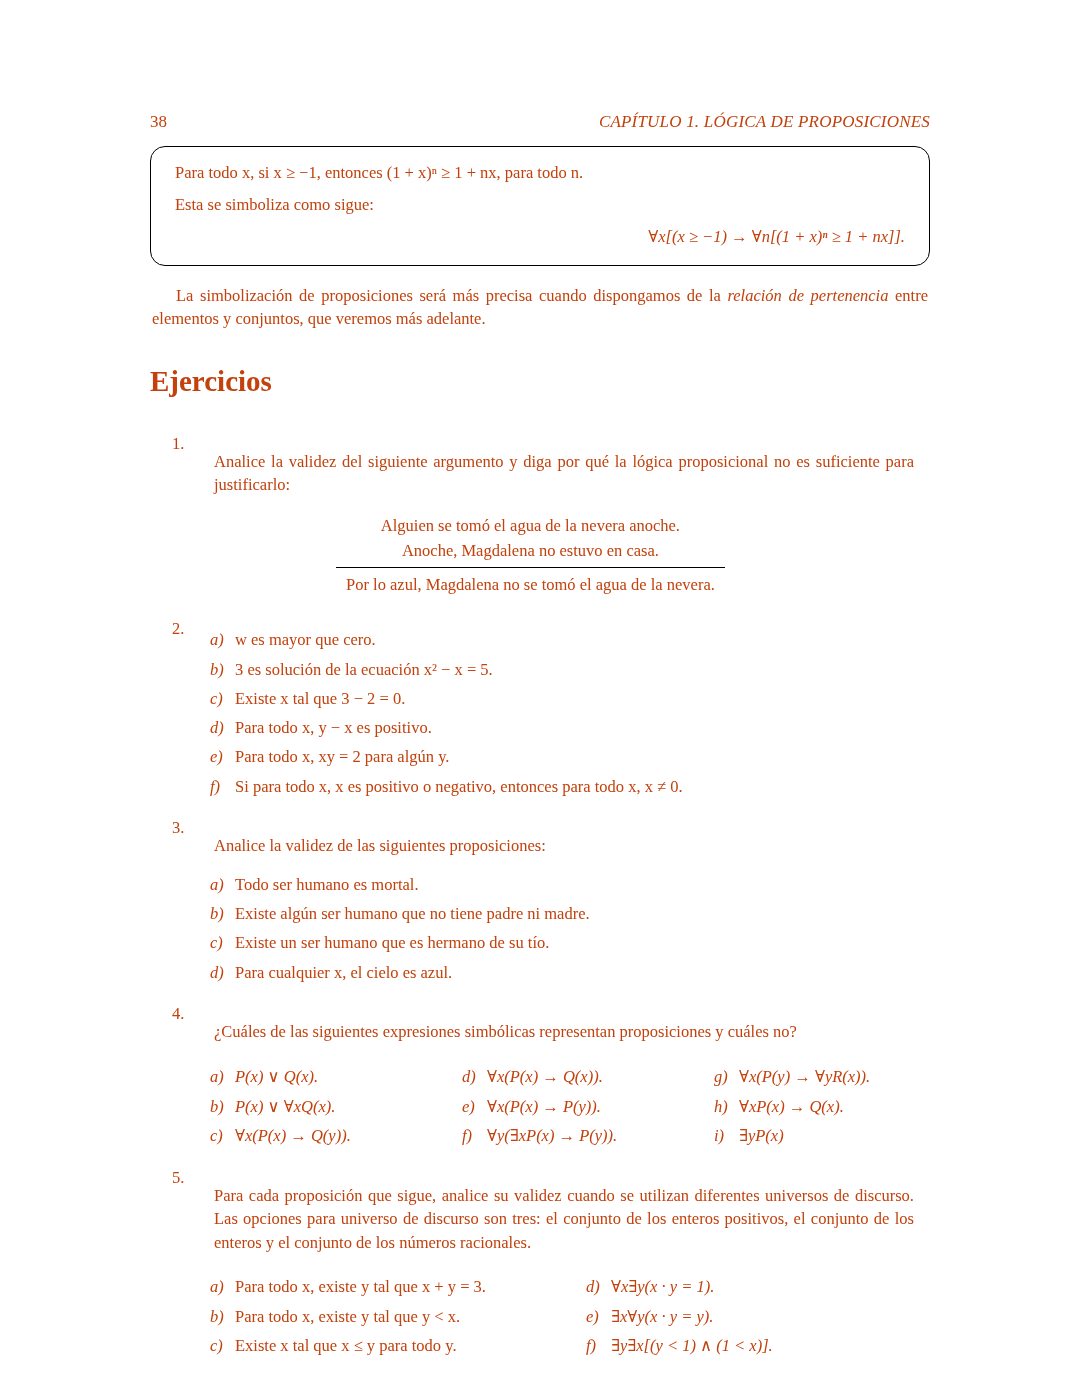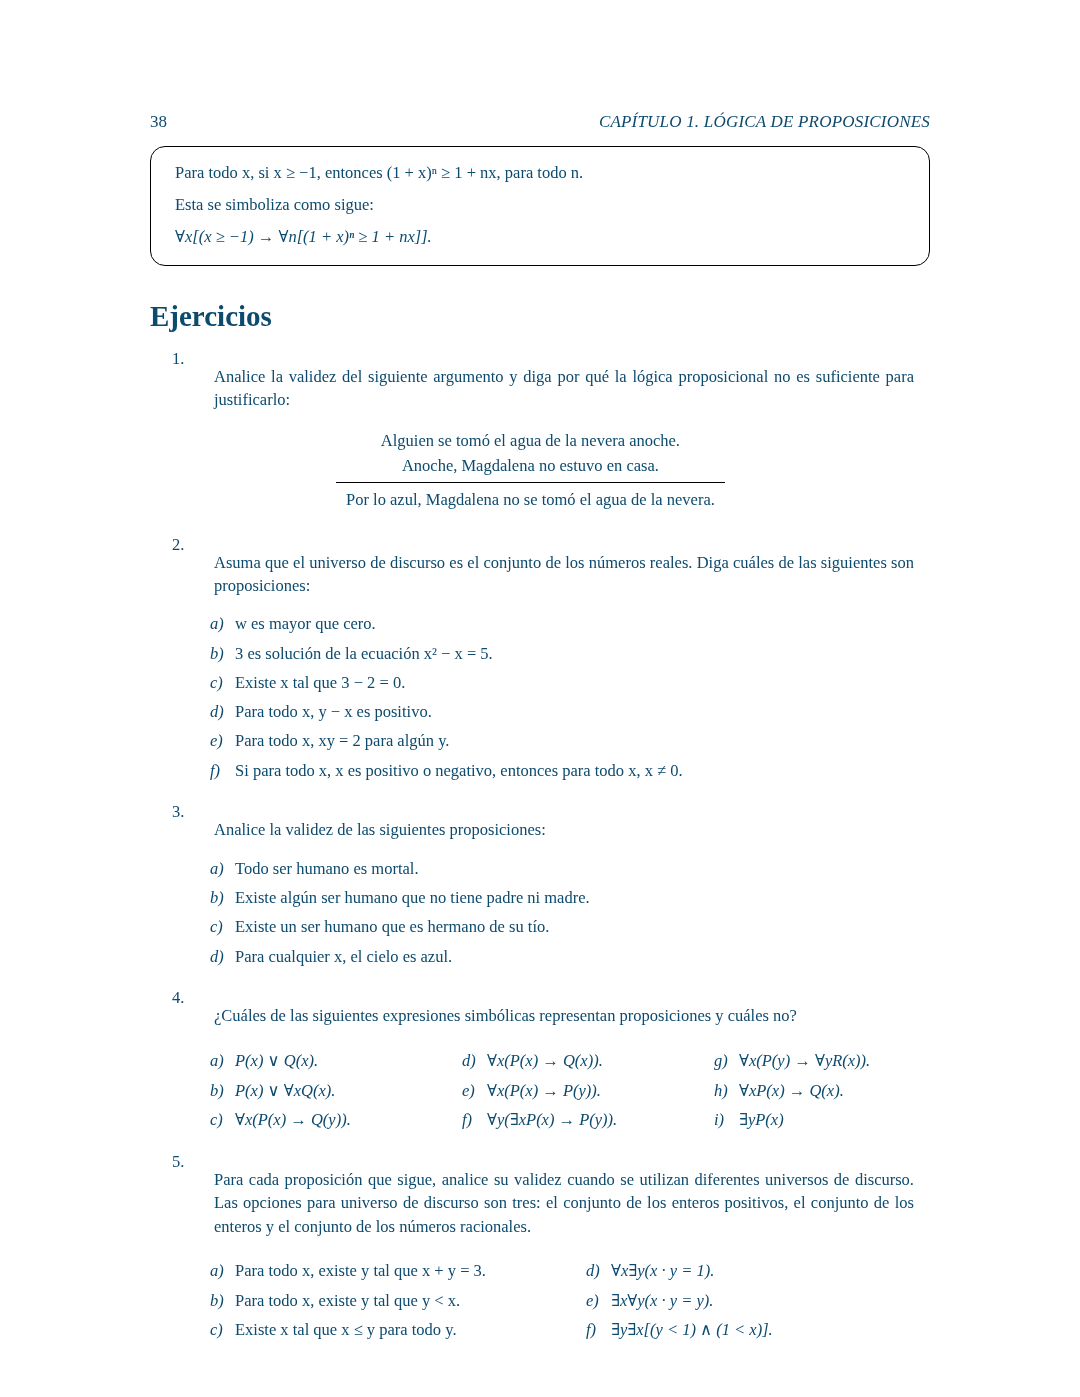--- a/index.html
+++ b/index.html
@@ -3,21 +3,21 @@
 <meta charset="utf-8">
 <style>
   * { box-sizing: border-box; }
   html, body { margin: 0; padding: 0; background: #ffffff; }
   .page {
     position: relative;
     width: 1080px;
     height: 1397px;
     padding: 112px 150px 30px 150px;
     background: #ffffff;
-    color: #0c4a6e;
+    color: #c2410c;
     font-family: "Liberation Serif", "DejaVu Serif", serif;
     font-size: 16.5px;
     overflow: hidden;
   }
 
   .page-header {
     display: flex;
     justify-content: space-between;
     align-items: baseline;
     font-size: 17px;
@@ -25,35 +25,35 @@
   }
   .page-header .chapter { font-style: italic; letter-spacing: 0.2px; }
 
   .example-box {
     border: 1.6px solid #000;
     border-radius: 15px;
     padding: 16px 24px 18px 24px;
   }
   .box-center { }
   .box-intro { margin-top: 12px; }
-  .box-formula { margin-top: 12px; text-align: left; }
+  .box-formula { margin-top: 12px; text-align: right; }
 
   .math { font-style: italic; }
 
   .lead-para {
     margin: 18px 2px 0 2px;
     text-align: justify;
     text-indent: 24px;
     line-height: 1.42;
   }
 
   .section-title {
     font-size: 29px;
     font-weight: bold;
-    margin: 34px 0 16px 0;
+    margin: 34px 0 36px 0;
   }
 
   .exercise { display: flex; margin-bottom: 20px; }
   .ex-num { flex: 0 0 26px; margin-left: 22px; }
   .ex-body { flex: 1; min-width: 0; }
   .ex-text { margin: 16px; text-align: justify; line-height: 1.42; }
 
   .argument {
     width: fit-content;
     margin: 16px 0 2px 148px;
@@ -87,41 +87,41 @@
     <span class="pnum">38</span>
     <span class="chapter">CAPÍTULO 1. LÓGICA DE PROPOSICIONES</span>
   </div>
 
   <div class="example-box">
     <div class="box-center">Para todo x, si x ≥ −1, entonces (1 + x)ⁿ ≥ 1 + nx, para todo n.</div>
     <div class="box-intro">Esta se simboliza como sigue:</div>
     <div class="box-formula math">∀x[(x ≥ −1) → ∀n[(1 + x)ⁿ ≥ 1 + nx]].</div>
   </div>
 
+  <p class="lead-para"><span>La simbolización de proposiciones será más precisa cuando dispongamos de la </span><em>relación de pertenencia</em><span> entre elementos y conjuntos, que veremos más adelante.</span></p>
 
   <div class="section-title">Ejercicios</div>
 
   <div class="exercise">
     <div class="ex-num">1.</div>
     <div class="ex-body">
       <p class="ex-text">Analice la validez del siguiente argumento y diga por qué la lógica proposicional no es suficiente para justificarlo:</p>
       <div class="argument">
         <div class="premises">
           <div>Alguien se tomó el agua de la nevera anoche.</div>
           <div>Anoche, Magdalena no estuvo en casa.</div>
         </div>
         <div class="conclusion">Por lo azul, Magdalena no se tomó el agua de la nevera.</div>
       </div>
     </div>
   </div>
 
   <div class="exercise">
     <div class="ex-num">2.</div>
     <div class="ex-body">
-      <p class="ex-text">Asuma que el universo de discurso es el conjunto de los números reales. Diga cuáles de las siguientes son proposiciones:</p>
       <div class="subitems">
         <div class="subitem">
             <span class="sub-label">a)</span>
             <span class="sub-text">w es mayor que cero.</span>
           </div>
         <div class="subitem">
             <span class="sub-label">b)</span>
             <span class="sub-text">3 es solución de la ecuación x² − x = 5.</span>
           </div>
         <div class="subitem">

